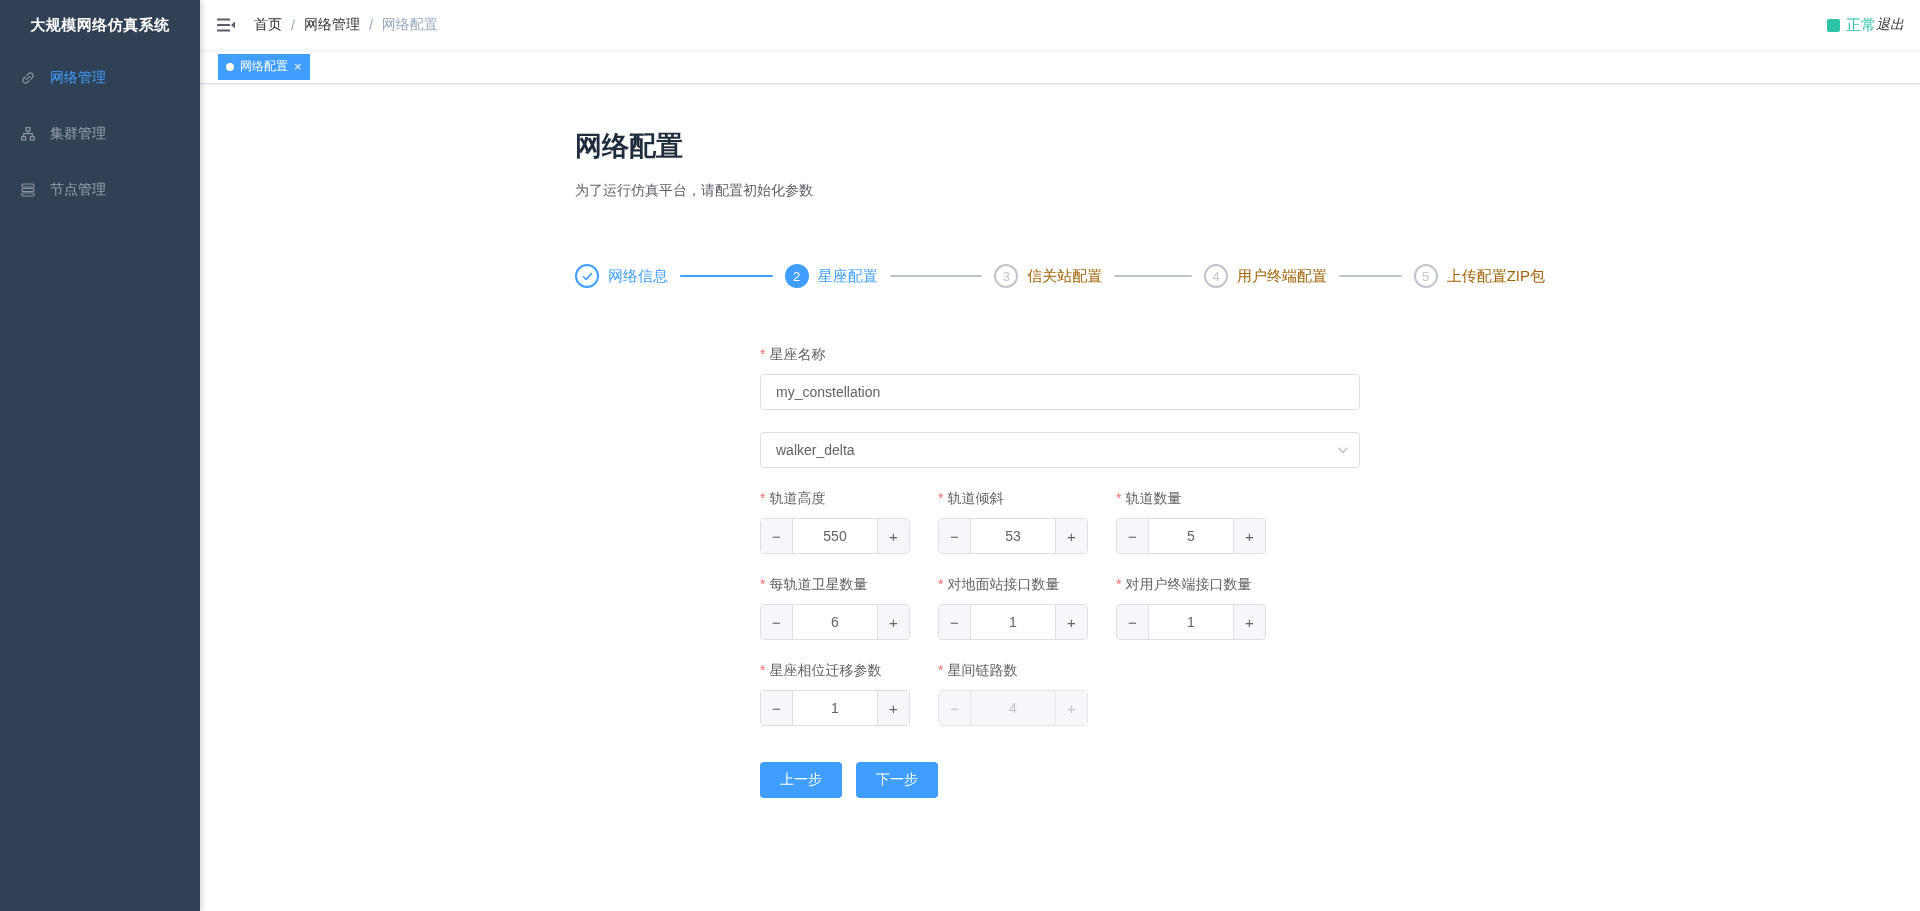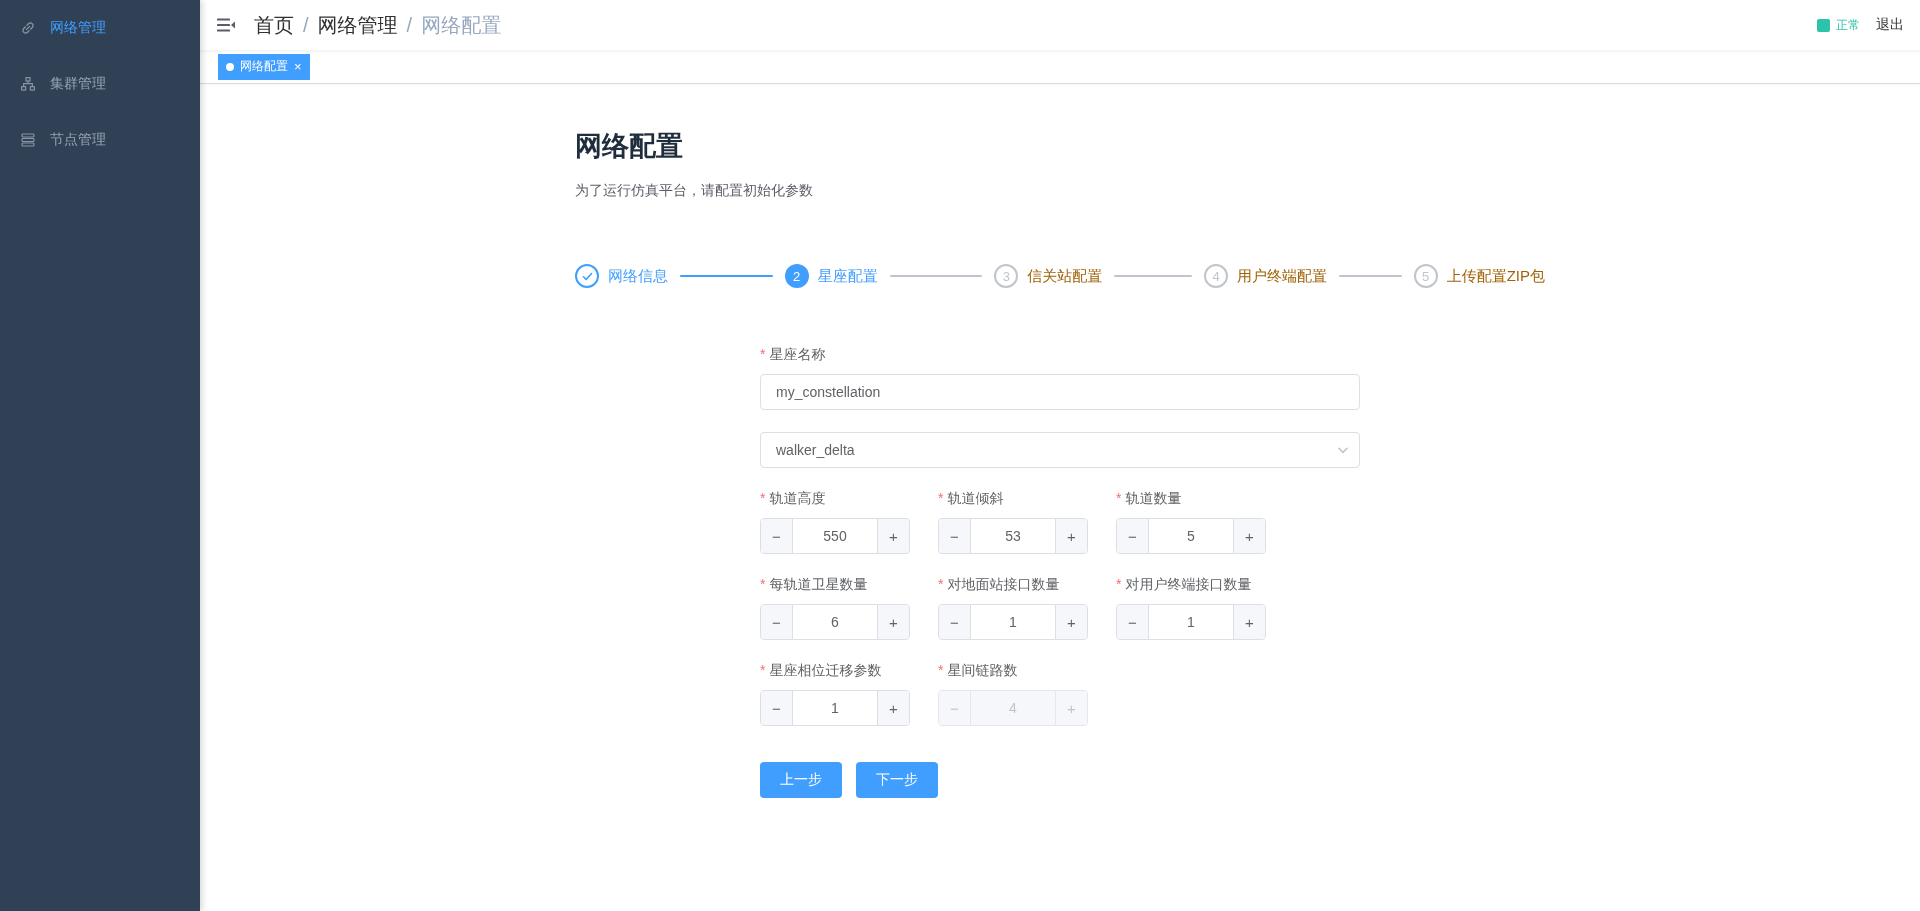--- a/index.html
+++ b/index.html
@@ -20,29 +20,29 @@
   .menu-item.active { color: #409eff; }
 
   
   .main { flex: 1; display: flex; flex-direction: column; background: #fff; }
 
   .navbar { height: 50px; display: flex; align-items: center; padding: 0 16px;
             background: #fff; position: relative; z-index: 4;
             box-shadow: 0 1px 4px rgba(0,21,41,.08); }
   .hamburger { width: 20px; height: 20px; color: #5a5e66; cursor: pointer;
                display: inline-flex; align-items: center; }
-  .breadcrumb { margin-left: 18px; font-size: 20px; display: flex; align-items: center; }
+  .breadcrumb { margin-left: 18px; font-size: 14px; display: flex; align-items: center; }
   .crumb { color: #303133; cursor: pointer; }
   .crumb.current { color: #97a8be; cursor: default; }
   .crumb-sep { color: #97a8be; margin: 0 9px; }
   .nav-right { margin-left: auto; display: flex; align-items: center; }
-  .status { display: flex; align-items: center; font-size: 12px; color: #2cc3a9; }
+  .status { display: flex; align-items: center; font-size: 15px; color: #2cc3a9; }
   .status-square { width: 13px; height: 13px; border-radius: 2px; background: #2cc3a9;
                    display: inline-block; margin-right: 6px; }
-  .logout { font-size: 14px; color: #303133; margin-left: 16px; cursor: pointer; }
+  .logout { font-size: 14px; color: #303133; cursor: pointer; font-style: italic; }
 
   .tags-bar { height: 34px; background: #fff; border-bottom: 1px solid #d8dce5;
               display: flex; align-items: center; padding-left: 18px;
               box-shadow: 0 1px 3px rgba(0,0,0,.04); }
   .tag { background: #409eff; color: #fff; height: 26px; display: inline-flex;
          align-items: center; padding: 0 8px; font-size: 12px; cursor: pointer; }
   .tag-dot { width: 8px; height: 8px; border-radius: 50%; background: #fff;
              display: inline-block; margin-right: 6px; }
   .tag-close { margin-left: 6px; font-size: 13px; line-height: 1; cursor: pointer; }
 
@@ -102,20 +102,21 @@
   .btn { height: 36px; padding: 0 20px; background: #409eff; color: #fff; border: none;
          border-radius: 4px; font-size: 14px; cursor: pointer; margin-right: 14px;
          font-family: "Liberation Sans", sans-serif; }
 </style>
 </head>
 <body>
 
 <div class="app">
 
   <aside class="sidebar">
+    <div class="logo">大规模网络仿真系统</div>
     <nav>
       <div class="menu-item active">
         <span class="m-icon">
           <svg viewBox="0 0 24 24" width="16" height="16" style="transform:rotate(-45deg)">
             <path fill="currentColor" d="M3.9 12c0-1.71 1.39-3.1 3.1-3.1h4V7H7c-2.76 0-5 2.24-5 5s2.24 5 5 5h4v-1.9H7c-1.71 0-3.1-1.39-3.1-3.1zM8 13h8v-2H8v2zm9-6h-4v1.9h4c1.71 0 3.1 1.39 3.1 3.1s-1.39 3.1-3.1 3.1h-4V17h4c2.76 0 5-2.24 5-5s-2.24-5-5-5z"></path>
           </svg>
         </span>
         <span>网络管理</span>
       </div>
       <div class="menu-item">

